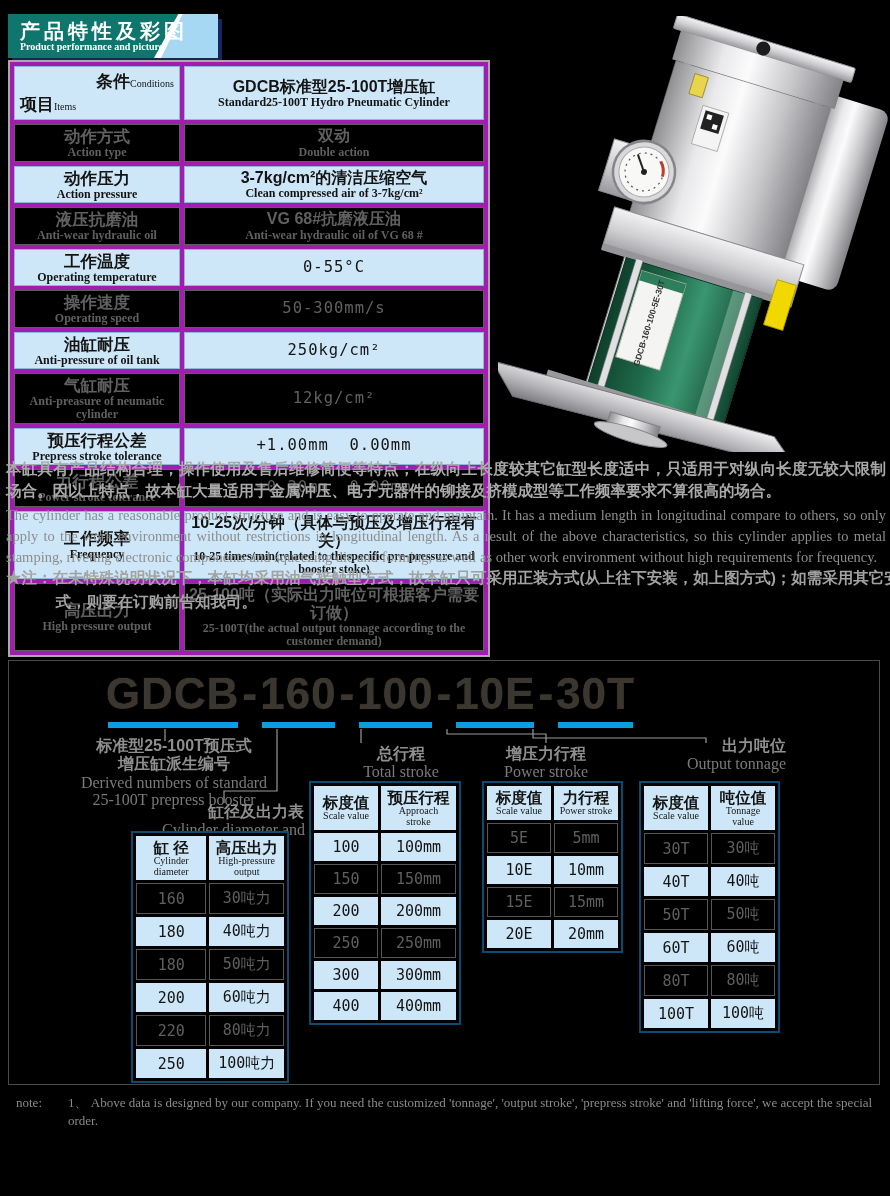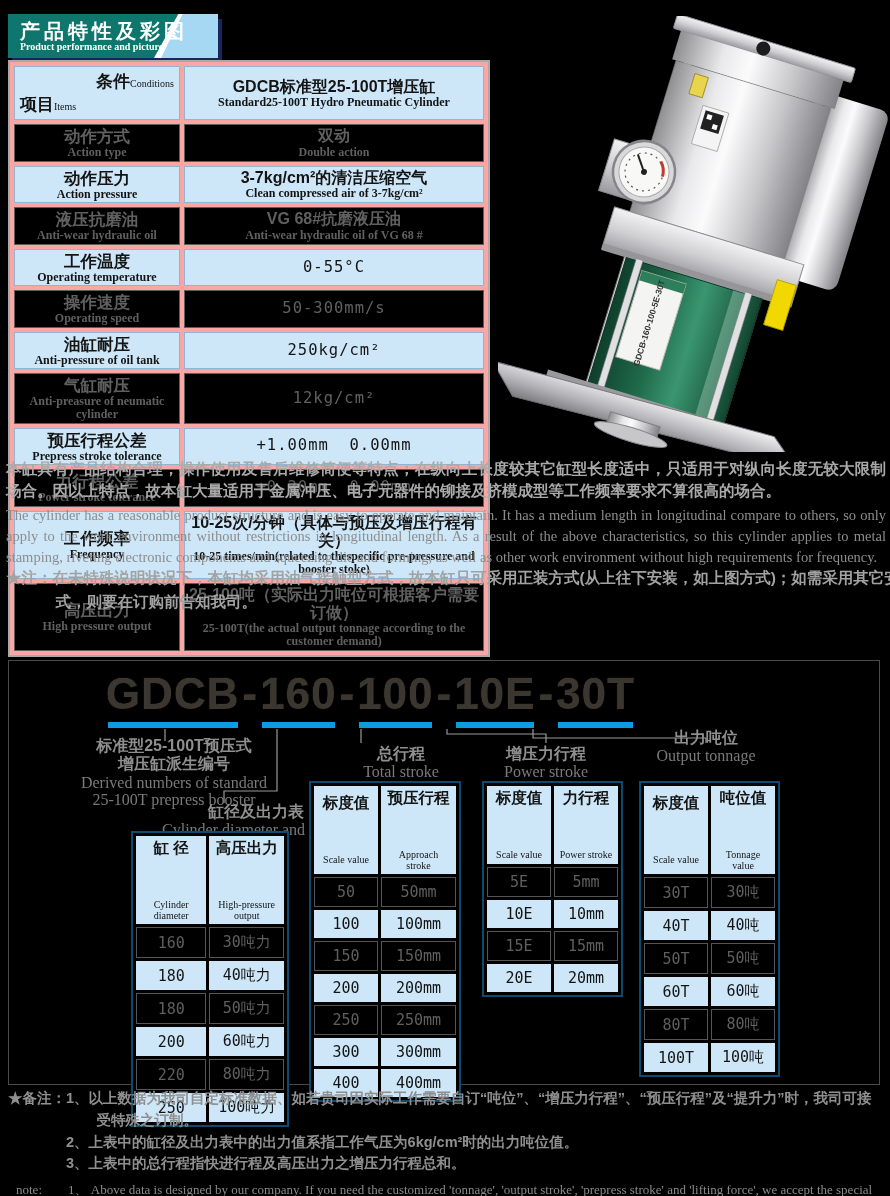--- a/index.html
+++ b/index.html
@@ -13,21 +13,21 @@
           clip-path:polygon(38% 0,100% 0,100% 100%,0 100%);}
   .banner .tri{position:absolute;right:0;top:0;bottom:0;width:57px;background:#A6D7F3;
           clip-path:polygon(38% 0,100% 0,100% 100%,0 100%);}
   .banner .bzh{position:absolute;left:12px;top:4px;color:#fff;font-weight:bold;
           font-size:20px;letter-spacing:4px;}
   .banner .ben{position:absolute;left:12px;top:27px;color:#fff;font-weight:bold;
           font-size:10px;font-family:"Liberation Serif",serif;}
 
   
   .spec{position:absolute;left:8px;top:60px;width:482px;border-collapse:separate;
-        border-spacing:4px;background:#fca5a5;border:2px solid #A9A9A9;}
+        border-spacing:4px;background:#a21caf;border:2px solid #A9A9A9;}
   .spec td{text-align:center;vertical-align:middle;padding:2px 3px;}
   .spec tr.light td{background:#CEE7F8;color:#141414;border:1px solid #8FB7D2;}
   .spec tr.dark td{background:#000;color:#606060;border:1px solid #5E5E5E;}
   .spec td.lbl{width:158px;}
   .spec .zh{font-size:16.5px;font-weight:bold;line-height:1.15;}
   .spec td.val .zh{font-weight:bold;font-size:16px;}
   .spec td.val.mono .zh{font-family:"DejaVu Sans Mono",monospace;font-weight:normal;
         font-size:15.5px;letter-spacing:1px;white-space:pre-wrap;}
   .spec .en{font-size:12px;line-height:1.05;font-family:"Liberation Serif",serif;font-weight:bold;}
   .corner{position:relative;height:48px;
@@ -56,28 +56,28 @@
   .model .seg{position:relative;margin:0 1px;letter-spacing:1px;}
   .model .seg::after{content:"";position:absolute;left:2px;right:2px;bottom:-9px;height:6px;background:#0C9CE4;}
   .model .dash{margin:0 2px;}
   .plabel{position:absolute;text-align:center;}
   .plabel .lzh{color:#8F8F8F;font-size:16px;font-weight:bold;line-height:1.15;}
   .plabel .len{color:#7A7A7A;font-size:16px;font-family:"Liberation Serif",serif;line-height:1.1;}
   #lab-derived{left:55px;top:76px;width:220px;}
   #lab-cyl{left:147px;top:142px;width:200px;}
   #lab-total{left:312px;top:84px;width:160px;}
   #lab-power{left:457px;top:84px;width:160px;}
-  #lab-tonnage{left:617px;top:68px;width:160px;}
+  #lab-tonnage{left:617px;top:76px;width:160px;text-align:right;}
   .connector{position:absolute;left:0;top:0;pointer-events:none;}
 
   .mtbl{position:absolute;border-collapse:separate;border-spacing:3px;background:#000;
         border:2px solid #0c4a6e;}
   .mtbl th{background:#CEE7F8;color:#141414;padding:3px 5px;vertical-align:middle;}
   .mtbl th .hzh{font-size:15.5px;font-weight:bold;line-height:1.1;}
-  .mtbl th .hen{font-size:10px;font-weight:normal;font-family:"Liberation Serif",serif;line-height:1.05;margin-top:44px;}
+  .mtbl th .hen{font-size:10px;font-weight:normal;font-family:"Liberation Serif",serif;line-height:1.05;}
   .mtbl td{text-align:center;font-family:"DejaVu Sans Mono",monospace;font-size:15px;
         padding:5px 2px;min-width:58px;}
   .mtbl tr.light td{background:#CEE7F8;color:#141414;}
   .mtbl tr.dark td{background:#000;color:#5F5F5F;border:1px solid #565656;}
   #tbl-cyl{left:122px;top:170px;width:158px;}
   #tbl-total{left:300px;top:120px;width:152px;}
   #tbl-power{left:473px;top:120px;width:137px;}
   #tbl-tonnage{left:630px;top:120px;width:137px;}
 
   
@@ -387,24 +387,20 @@
               <div class="hzh">标度值</div>
               <div class="hen">Scale value</div>
             </th>
         <th>
               <div class="hzh">预压行程</div>
               <div class="hen">Approach stroke</div>
             </th>
       </tr>
         </thead>
       <tbody>
-          <tr class="dark">
-            <td>50</td>
-            <td>50mm</td>
-          </tr>
           <tr class="light">
             <td>100</td>
             <td>100mm</td>
           </tr>
           <tr class="dark">
             <td>150</td>
             <td>150mm</td>
           </tr>
           <tr class="light">
             <td>200</td>
@@ -494,28 +490,20 @@
           </tr>
           <tr class="light">
             <td>100T</td>
             <td>100吨</td>
           </tr>
         </tbody>
     </table>
   </div>
 
   <div class="foot">
-    <div class="fzh">
-      <span class="star">★备注：</span>
-      <div class="items">
-        <div>1、以上数据为我司自定标准数据、如若贵司因实际工作需要自订“吨位”、“增压力行程”、“预压行程”及“提升力”时，我司可接受特殊之订制。</div>
-        <div>2、上表中的缸径及出力表中的出力值系指工作气压为6kg/cm²时的出力吨位值。</div>
-        <div>3、上表中的总行程指快进行程及高压出力之增压力行程总和。</div>
-      </div>
-    </div>
     <div class="fen">
       <span class="nlabel">note:</span>
       <div>
         <div>1、 Above data is designed by our company. If you need the customized 'tonnage', 'output stroke', 'prepress stroke' and 'lifting force', we accept the special order.</div>
 
       </div>
     </div>
   </div>
 
 </div>

